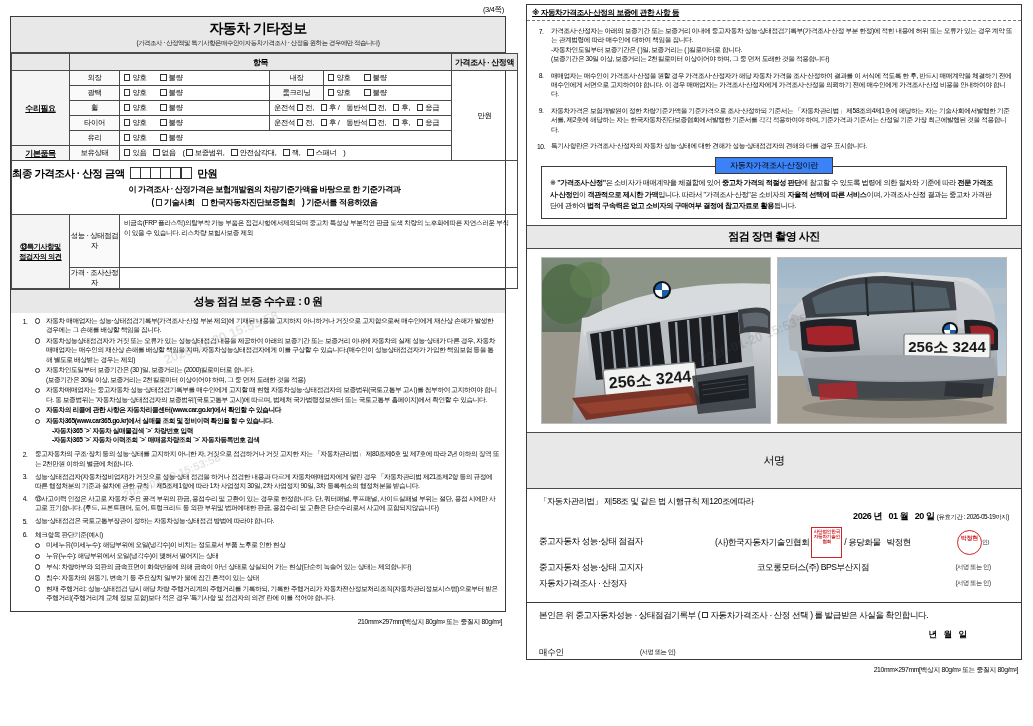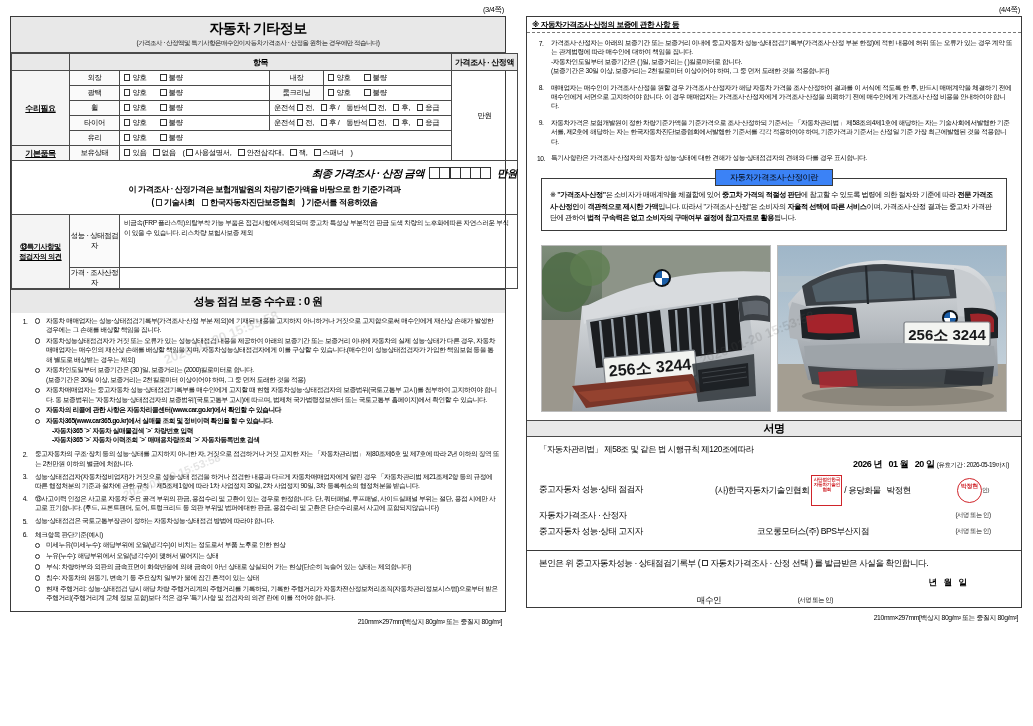--- a/index.html
+++ b/index.html
@@ -40,21 +40,21 @@
   }
   .cb.on::after{
     content:"";position:absolute;left:1px;top:-0.5px;width:3px;height:5.2px;
     border:solid #111;border-width:0 1.2px 1.2px 0;transform:rotate(42deg);
   }
   .ci{display:inline-block;width:5.4px;height:5.4px;border:0.9px solid #333;border-radius:50%;vertical-align:-0.3px;margin-right:3px;box-sizing:border-box;}
   .opt{display:inline-block;margin-right:12px;white-space:nowrap;}
   .opt.tight{margin-right:5px;}
 
   
-  .final-row{padding:6px 0 2px 0;text-align:right;font-style:italic;}
+  .final-row{padding:6px 0 2px 0;text-align:left;}
   .final-row .lead{font-size:10.5px;font-weight:bold;letter-spacing:-0.5px;vertical-align:middle;}
   .boxes{display:inline-block;vertical-align:middle;margin:0 4px;}
   .boxes i{display:inline-block;width:11px;height:12px;border:0.8px solid #333;margin-left:-0.8px;box-sizing:border-box;}
   .final-note{text-align:center;font-size:8.2px;font-weight:bold;letter-spacing:-0.45px;line-height:13px;padding-bottom:5px;}
 
   .fee-bar{background:#e8e8e8;text-align:center;font-weight:bold;font-size:11px;letter-spacing:-0.5px;padding:4px 0;border-top:0.8px solid #4a4a4a;}
 
   .notice-title{background:#e8e8e8;text-align:center;font-weight:bold;font-size:11px;letter-spacing:-0.5px;padding:3px 0;border-bottom:0.8px solid #4a4a4a;}
   .sec-underline{font-weight:bold;font-size:7.6px;letter-spacing:-0.4px;text-decoration:underline;padding:3px 4px 2px 5px;border-bottom:0.7px dashed #777;}
   .nlist{padding:3px 6px 3px 4px;}
@@ -74,33 +74,33 @@
   .defcap{
     position:absolute;top:-10px;left:50%;transform:translateX(-50%);
     background:#3b82f6;border:1.1px solid #3a3a3a;padding:2px 14px;font-size:8.2px;letter-spacing:-0.4px;white-space:nowrap;
   }
   .deftext{font-size:7.2px;line-height:11.5px;letter-spacing:-0.42px;}
 
   .photo-bar{background:#e8e8e8;text-align:center;font-weight:bold;font-size:11px;letter-spacing:-0.5px;padding:3.5px 0;border-top:0.8px solid #4a4a4a;border-bottom:0.8px solid #4a4a4a;}
   .photos{display:flex;gap:6px;justify-content:center;padding:8px 14px;}
   .photo{width:228px;height:165px;border:0.8px solid #bbb;overflow:hidden;position:relative;background:#cfd3d6;}
 
-  .sign-bar{background:#e8e8e8;text-align:center;font-weight:bold;font-size:11px;letter-spacing:-0.5px;padding:0 0;border-top:0.8px solid #4a4a4a;border-bottom:0.8px solid #4a4a4a;}
+  .sign-bar{background:#e8e8e8;text-align:center;font-weight:normal;font-size:11px;letter-spacing:-0.5px;padding:20px 0;border-top:0.8px solid #4a4a4a;border-bottom:0.8px solid #4a4a4a;}
   .signbody{padding:7px 12px 8px 12px;font-size:8.4px;letter-spacing:-0.45px;}
   .sl1{margin-bottom:3px;}
   .sl2{margin-bottom:6px;padding-left:14px;}
   .dateline{text-align:right;font-size:9px;font-weight:bold;letter-spacing:-0.4px;margin-bottom:4px;}
   .dateline .small{font-size:6.4px;font-weight:normal;letter-spacing:-0.4px;}
   .srow{display:flex;align-items:center;margin-bottom:4px;font-size:8.6px;}
   .srole{width:150px;flex:0 0 150px;letter-spacing:-0.45px;}
   .sval{flex:1;text-align:center;position:relative;letter-spacing:-0.45px;}
   .ssig{width:72px;flex:0 0 72px;text-align:center;font-size:6.3px;color:#222;position:relative;}
   .confirm{border-top:1.1px solid #3a3a3a;padding:7px 12px 0 12px;font-size:8.6px;letter-spacing:-0.45px;}
   .ymd{text-align:right;font-size:8.6px;letter-spacing:2px;padding:7px 40px 0 0;font-weight:bold;}
-  .buyer{display:flex;justify-content:center;align-items:center;padding-top:6px;}
+  .buyer{display:flex;justify-content:flex-start;align-items:center;padding-top:6px;}
   .buyer .bn{font-size:8.6px;margin-right:58px;letter-spacing:-0.4px;}
   .buyer .bs{font-size:6.3px;width:72px;text-align:center;}
 
   
   .stamp{
     display:inline-block;border:1.6px solid #d0242a;color:#d0242a;
     font-size:4.6px;line-height:5.2px;letter-spacing:-0.2px;text-align:center;
     padding:1px 1px;vertical-align:middle;font-weight:bold;
   }
   .stamp-sq{width:27px;height:27px;}
@@ -210,21 +210,21 @@
           </td>
         </tr>
 
         <tr>
           <td class="lbl">기본품목</td>
           <td class="sub">보유상태</td>
           <td class="cell" colspan="3">
             <span class="opt tight"><span class="cb"></span><span>있음</span></span>
             <span class="opt tight"><span class="cb"></span><span>없음</span></span>
             <span>(</span>
-            <span class="opt tight"><span class="cb"></span><span>사용설명서,</span></span>
+            <span class="opt tight"><span class="cb"></span><span>보증범위,</span></span>
             <span class="opt tight"><span class="cb"></span><span>안전삼각대,</span></span>
             <span class="opt tight"><span class="cb"></span><span>잭,</span></span>
             <span class="opt tight"><span class="cb"></span><span>스패너</span></span>
             <span>)</span>
           </td>
         </tr>
 
         <tr>
           <td colspan="6" style="border-top:0.7px solid #4a4a4a;">
             <div class="final-row">
@@ -348,21 +348,20 @@
       </div>
     </div>
 
     <div class="footer-note">210mm×297mm[백상지 80g/m² 또는 중질지 80g/m²]</div>
 
     <div class="wm" style="left:160px;top:330px;">2026-01-20 15:53:58</div>
     <div class="wm" style="left:120px;top:470px;font-size:11px;">2026-01-20 15:53:58</div>
   </div>
 
   <div class="page page-right">
-    <div class="pageno">(4/4쪽)</div>
 
     <div class="frame">
 
       <div class="sec-underline">※ 자동차가격조사·산정의 보증에 관한 사항 등</div>
 
       <div class="nlist" style="padding:5px 8px 2px 4px;">
         <div class="nitem" style="margin-bottom:7px;">
           <div class="nnum">7.</div>
           <div class="nbody">
             <div>가격조사·산정자는 아래의 보증기간 또는 보증거리 이내에 중고자동차 성능·상태점검기록부(가격조사·산정 부분 한정)에 적힌 내용에 허위 또는 오류가 있는 경우 계약 또는 관계법령에 따라 매수인에 대하여 책임을 집니다.</div>
@@ -384,20 +383,21 @@
         </div>
       </div>
 
       <div class="defbox">
         <div class="defcap">자동차가격조사·산정이란</div>
         <div class="deftext">
           <span>※ </span><span class="bold">"가격조사·산정"</span><span>은 소비자가 매매계약을 체결함에 있어 </span><span class="bold">중고차 가격의 적절성 판단</span><span>에 참고할 수 있도록 법령에 의한 절차와 기준에 따라 </span><span class="bold">전문 가격조사·산정인</span><span>이 </span><span class="bold">객관적으로 제시한 가액</span><span>입니다. 따라서 "가격조사·산정"은 소비자의 </span><span class="bold">자율적 선택에 따른 서비스</span><span>이며, 가격조사·산정 결과는 중고차 가격판단에 관하여 </span><span class="bold">법적 구속력은 없고 소비자의 구매여부 결정에 참고자료로 활용</span><span>됩니다.</span>
         </div>
       </div>
 
+      <div class="photo-bar">점검 장면 촬영 사진</div>
       <div class="photos">
 
         <div class="photo">
           <svg viewBox="0 0 228 165" width="228" height="165">
             <defs>
               <linearGradient id="sky1" x1="0" y1="0" x2="0" y2="1">
                 <stop offset="0" stop-color="#7e8d7a"></stop>
                   <stop offset="1" stop-color="#5e6c5c"></stop>
               </linearGradient>
               <linearGradient id="body1" x1="0" y1="0" x2="0" y2="1">
@@ -525,28 +525,28 @@
             <span class="stamp stamp-sq">사단법인한국자동차기술인협회</span>
             <span>/ 용당화물</span>
             &nbsp;&nbsp;<span>박정현</span>
           </div>
           <div class="ssig">
             <span class="stamp stamp-rd">박정현</span><span class="ink">인)</span>
           </div>
         </div>
 
         <div class="srow">
+          <div class="srole">중고자동차 성능·상태 고지자</div>
+          <div class="sval">코오롱모터스(주) BPS부산지점</div>
+          <div class="ssig">(서명 또는 인)</div>
+        </div>
+
+        <div class="srow">
           <div class="srole">자동차가격조사 · 산정자</div>
           <div class="sval"></div>
-          <div class="ssig">(서명 또는 인)</div>
-        </div>
-
-        <div class="srow">
-          <div class="srole">중고자동차 성능·상태 고지자</div>
-          <div class="sval">코오롱모터스(주) BPS부산지점</div>
           <div class="ssig">(서명 또는 인)</div>
         </div>
       </div>
 
       <div class="confirm">
         <span>본인은 위 중고자동차성능 · 상태점검기록부 ( </span><span class="cb"></span><span>자동차가격조사 · 산정 선택</span><span> ) 를 발급받은 사실을 확인합니다.</span>
         <div class="ymd">년          월          일</div>
         <div class="buyer">
           <div class="bn">매수인</div>
           <div class="bs">(서명 또는 인)</div>

